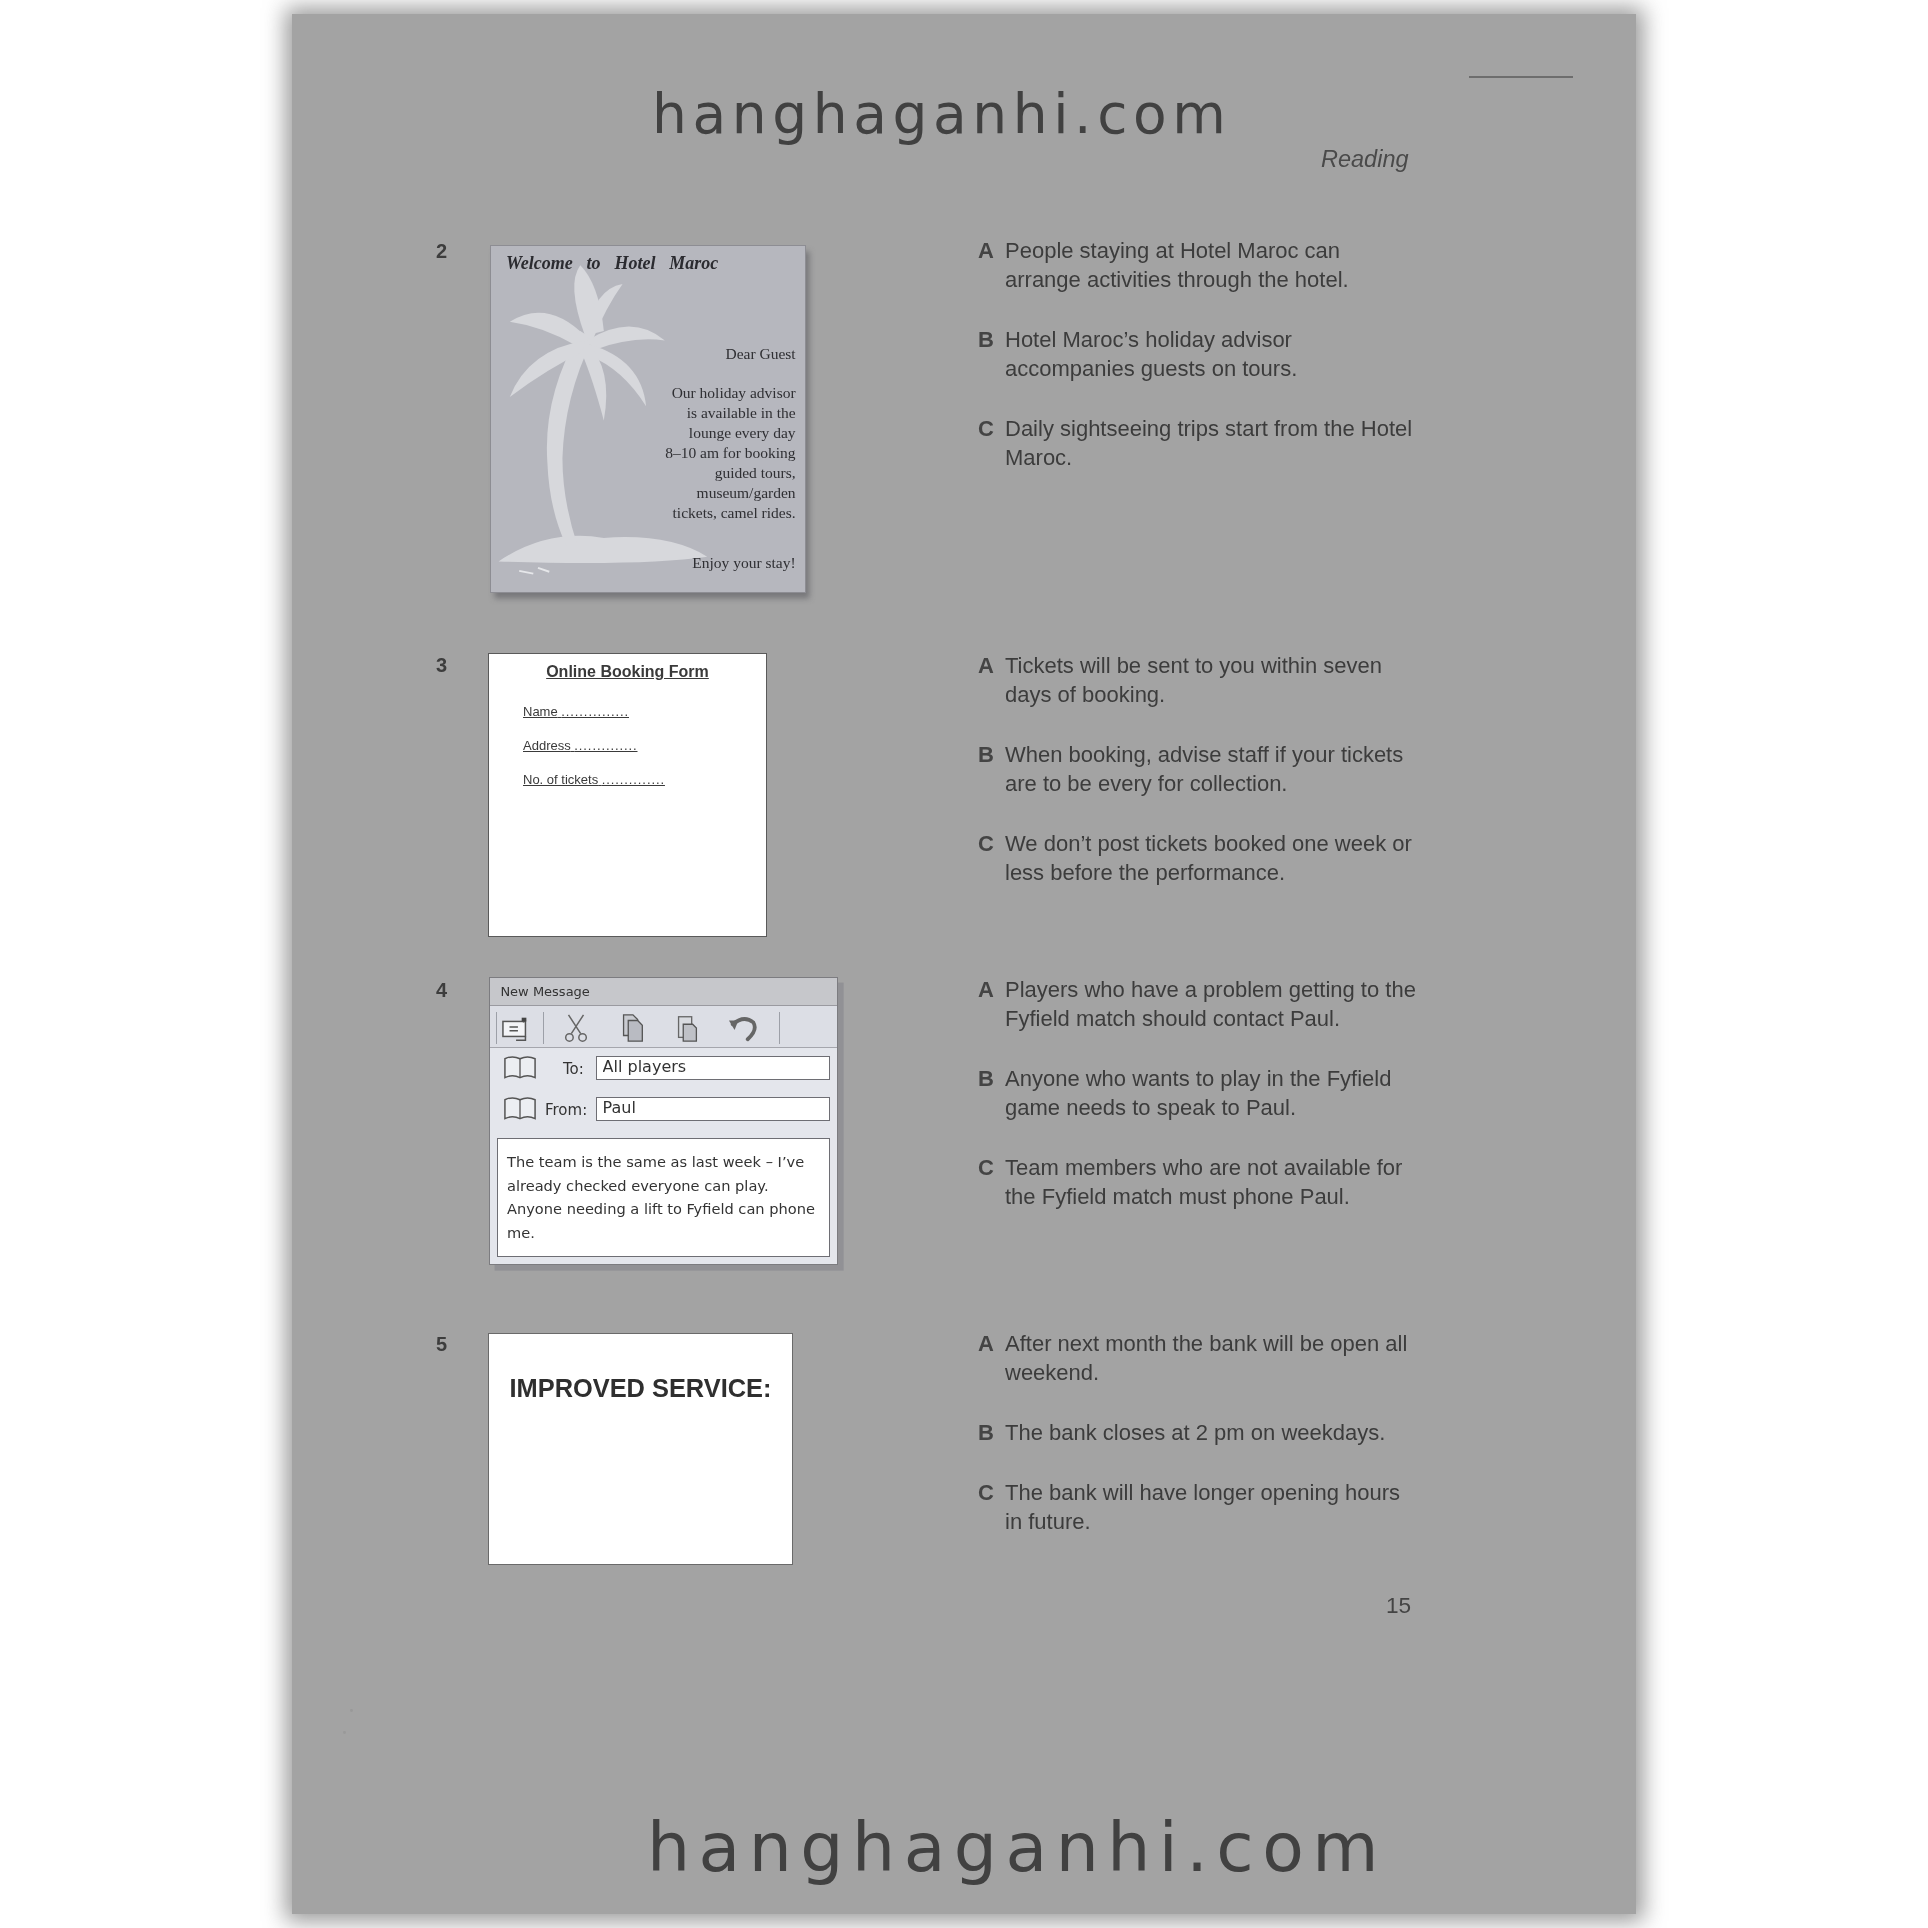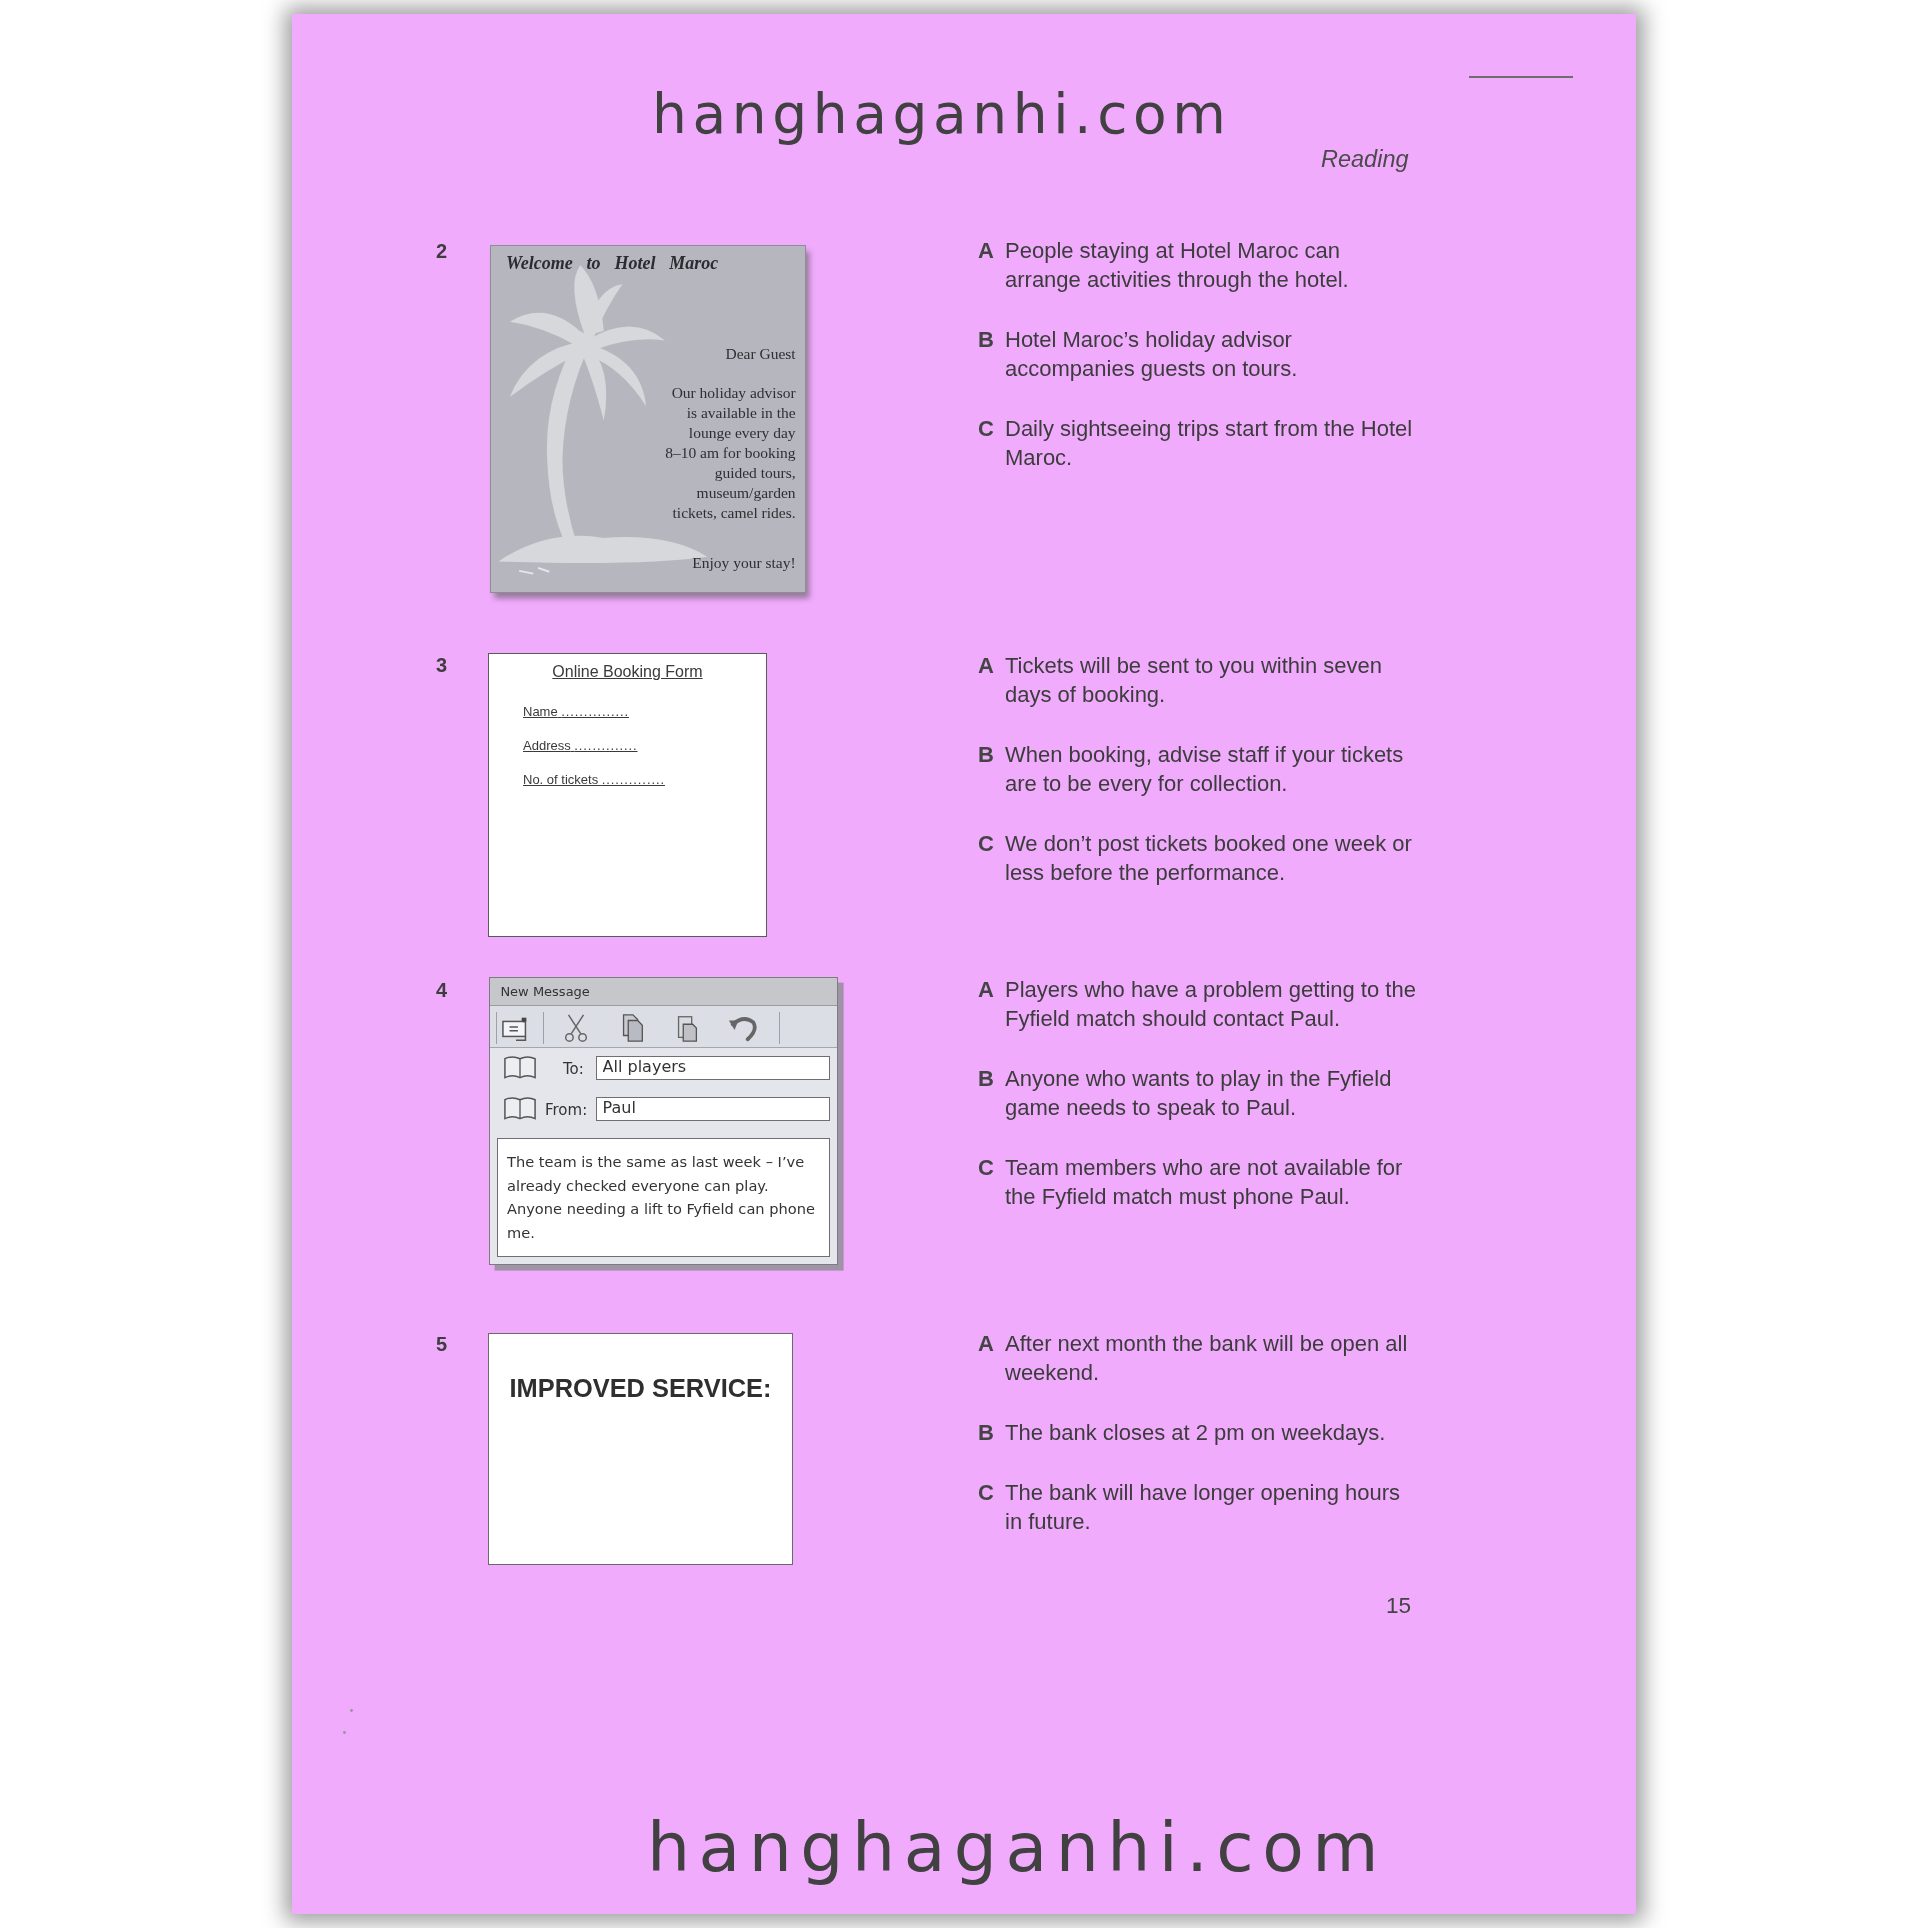--- a/index.html
+++ b/index.html
@@ -3,21 +3,21 @@
 <meta charset="utf-8">
 <style>
   html, body { margin:0; padding:0; }
   body {
     width:1928px; height:1928px; position:relative; overflow:hidden;
     background:#ffffff;
     font-family:"Liberation Sans", sans-serif;
   }
   .page {
     position:absolute; left:292px; top:14px; width:1344px; height:1900px;
-    background:#f0abfc;
+    background:#a3a3a3;
     box-shadow: 0 0 21px 7.5px rgba(120,120,120,0.75);
   }
   .watermark {
     position:absolute; color:#414141;
     font-family:"DejaVu Sans", sans-serif; font-weight:400;
     white-space:nowrap; line-height:1;
   }
   .wm-top { left:360px; top:73px; font-size:55px; letter-spacing:5.6px; }
   .wm-bottom { left:355px; top:1800px; font-size:68px; letter-spacing:8.5px; }
   .corner-rule { position:absolute; left:1177px; top:62px; width:104px; height:1.9px; background:#6d6d6d; }
@@ -41,21 +41,21 @@
   }
   .card2 .title { position:absolute; left:15px; top:6.6px; width:243px; font-size:18px; font-style:italic; font-weight:bold; word-spacing:9.4px; color:#2b2b30; white-space:nowrap; }
   .card2 .body { position:absolute; right:9.4px; width:188px; text-align:right; font-size:15.5px; line-height:20px; }
   .card2 svg { position:absolute; left:0; top:0; }
 
   
   .form3 {
     position:absolute; left:196px; top:639px; width:277px; height:282px;
     border:1.9px solid #5a5a5a; background:#fff;
   }
-  .form3 .ftitle { position:absolute; left:0; width:100%; top:9.4px; text-align:center; font-size:16px; font-weight:normal; text-decoration:underline; color:#3a3a3a; }
+  .form3 .ftitle { position:absolute; left:0; width:100%; top:9.4px; text-align:center; font-size:16px; font-weight:bold; text-decoration:underline; color:#3a3a3a; }
   .form3 .fld { position:absolute; left:34px; font-size:13px; color:#3a3a3a;text-decoration:underline; }
   .form3 .dots { letter-spacing:0.9px; }
   .form3 .note { position:absolute; left:21px; top:168px; width:235px; font-size:21.7px; line-height:27px; text-align:justify; color:#333; }
 
   
   .mail {
     position:absolute; left:197px; top:963px; width:347px; height:286px;
     border:1.9px solid #7c7c80; background:#e4e6ec;
     box-shadow: 5.6px 5.6px 0 rgba(140,140,145,0.8);
     font-family:"DejaVu Sans", sans-serif; color:#333;

